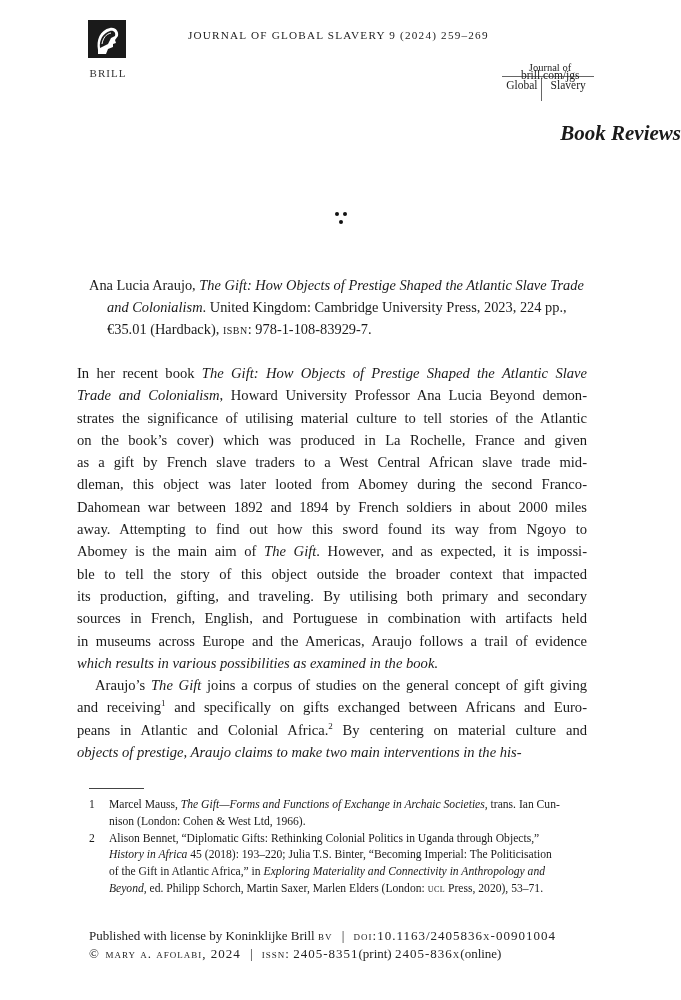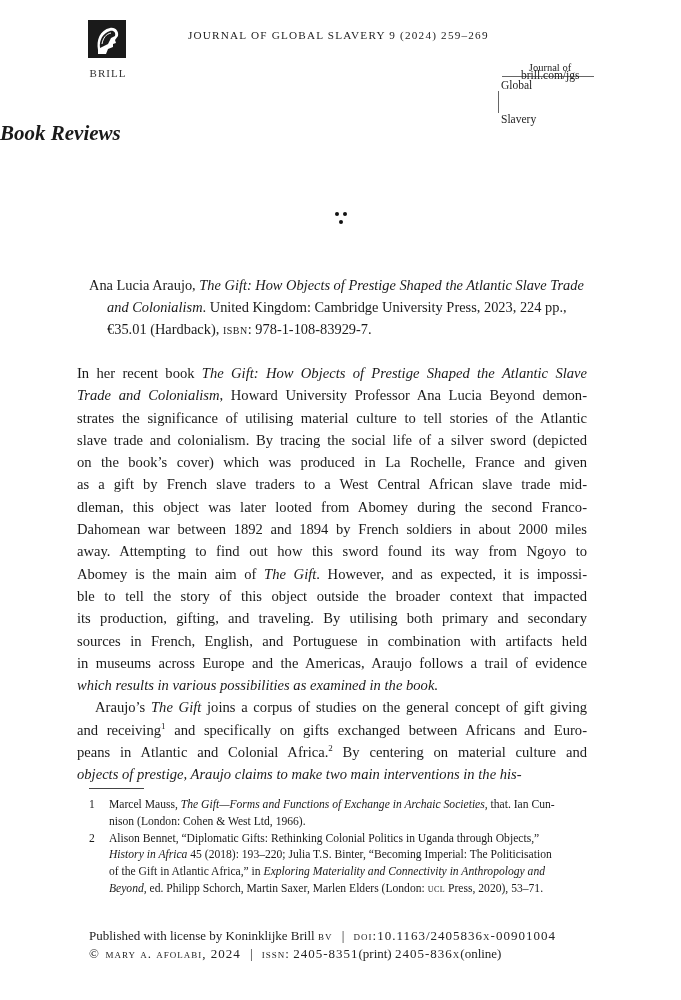--- a/index.html
+++ b/index.html
@@ -5,25 +5,25 @@
   html, body { margin:0; padding:0; background:#ffffff; }
   body { width:681px; height:1000px; position:relative; overflow:hidden; color:#1a1a1a;
          font-family:"Liberation Serif","DejaVu Serif",serif; }
   .logo { position:absolute; left:88px; top:20px; width:38px; height:38px; background:#1a1a1a; }
   .logo svg { display:block; }
   .brill { position:absolute; left:84px; top:67px; width:48px; text-align:center; font-size:11px; letter-spacing:1px; color:#333; }
   .runhead { position:absolute; left:188px; top:29px; font-size:11.2px; letter-spacing:1.2px; color:#222; }
   .jbox { position:absolute; left:498px; top:26px; width:96px; font-size:11.5px; color:#222; }
   .jbox .j1 { text-align:center; font-size:10.5px; padding-left:8px;margin-top:36px; }
   .jbox .rule { border-top:1px solid #666; margin:3px 0 2px 4px; }
-  .jbox .j2 { display:flex; justify-content:center;flex-direction:column; }
+  .jbox .j2 { display:flex; justify-content:center; }
   .jbox .j2 span { padding:0 3px; }
   .jbox .j2 .vbar { border-left:1px solid #666; height:22px; margin-top:0; }
   .site { position:absolute; left:521px; top:69px; font-size:11.5px; color:#222; }
-  .title { position:absolute; left:0; width:681px; top:121px; text-align:left; font-style:italic; font-weight:bold; font-size:21px; }
+  .title { position:absolute; left:0; width:681px; top:121px; text-align:right; font-style:italic; font-weight:bold; font-size:21px; }
   .orn { position:absolute; left:333px; top:208px; width:16px; height:20px; }
   .orn i { position:absolute; width:4px; height:4px; border-radius:50%; background:#111; }
   .cite { position:absolute; left:89px; top:274px; width:510px; font-size:14.4px; line-height:22px; }
   .cite .l { white-space:nowrap;font-family:Liberation Serif, serif; }
   .cite .ind { padding-left:18px; }
   .sc { font-variant:small-caps; letter-spacing:0.5px; }
   .body { position:absolute; left:77px; top:362px; width:510px; font-size:14.6px; line-height:22.3px; }
   .body .l { display:block; text-align:justify; text-align-last:justify; white-space:nowrap; height:22.3px; overflow:visible; }
   .body .l.last { text-align-last:left;font-style:italic; }
   .body .ind { text-indent:18px; }
@@ -79,21 +79,20 @@
   </div>
   <div class="l ind"><i>and Colonialism</i><span>. United Kingdom: Cambridge University Press, 2023, 224 pp.,</span></div>
   <div class="l ind"><span>€35.01 (Hardback),</span> <span class="sc">isbn</span><span>: 978-1-108-83929-7.</span></div>
 </div>
 
 <div class="body">
   <div id="p1">
       <span class="l"><span>In her recent book </span><i>The Gift: How Objects of Prestige Shaped the Atlantic Slave</i></span>
       <span class="l"><i>Trade and Colonialism</i><span>, Howard University Professor Ana Lucia Beyond demon-</span></span>
       <span class="l"><span>strates the significance of utilising material culture to tell stories of the Atlantic</span></span>
-      <span class="l"><span>slave trade and colonialism. By tracing the social life of a silver sword (depicted</span></span>
       <span class="l"><span>on the book’s cover) which was produced in La Rochelle, France and given</span></span>
       <span class="l"><span>as a gift by French slave traders to a West Central African slave trade mid-</span></span>
       <span class="l"><span>dleman, this object was later looted from Abomey during the second Franco-</span></span>
       <span class="l"><span>Dahomean war between 1892 and 1894 by French soldiers in about 2000 miles</span></span>
       <span class="l"><span>away. Attempting to find out how this sword found its way from Ngoyo to</span></span>
       <span class="l"><span>Abomey is the main aim of </span><i>The Gift</i><span>. However, and as expected, it is impossi-</span></span>
       <span class="l"><span>ble to tell the story of this object outside the broader context that impacted</span></span>
       <span class="l"><span>its production, gifting, and traveling. By utilising both primary and secondary</span></span>
       <span class="l"><span>sources in French, English, and Portuguese in combination with artifacts held</span></span>
       <span class="l"><span>in museums across Europe and the Americas, Araujo follows a trail of evidence</span></span>
@@ -105,21 +104,21 @@
       <span class="l"><span>peans in Atlantic and Colonial Africa.</span><sup>2</sup><span> By centering on material culture and</span></span>
       <span class="l last"><span>objects of prestige, Araujo claims to make two main interventions in the his-</span></span>
     </div>
 </div>
 
 <div class="fnrule"></div>
 <div class="fn" id="fns">
     <div class="item">
       <span class="num">1</span>
       <div class="txt">
-        <span class="l"><span>Marcel Mauss, </span><i>The Gift—Forms and Functions of Exchange in Archaic Societies</i><span>, that. Ian Cun-</span></span>
+        <span class="l"><span>Marcel Mauss, </span><i>The Gift—Forms and Functions of Exchange in Archaic Societies</i><span>, trans. Ian Cun-</span></span>
         <span class="l"><span>nison (London: Cohen &amp; West Ltd, 1966).</span></span>
       </div>
     </div>
     <div class="item">
       <span class="num">2</span>
       <div class="txt">
         <span class="l"><span>Alison Bennet, “Diplomatic Gifts: Rethinking Colonial Politics in Uganda through Objects,”</span></span>
         <span class="l"><i>History in Africa</i><span> 45 (2018): 193–220; Julia T.S. Binter, “Becoming Imperial: The Politicisation</span></span>
         <span class="l"><span>of the Gift in Atlantic Africa,” in </span><i>Exploring Materiality and Connectivity in Anthropology and</i></span>
         <span class="l"><i>Beyond</i><span>, ed. Philipp Schorch, Martin Saxer, Marlen Elders (London: </span><span class="sc">ucl</span><span> Press, 2020), 53–71.</span></span>

